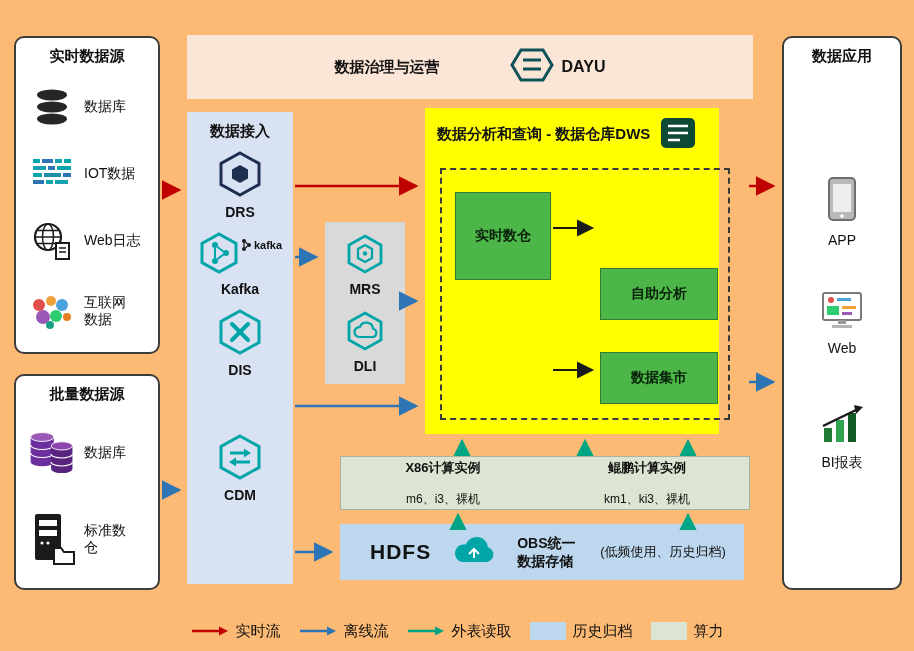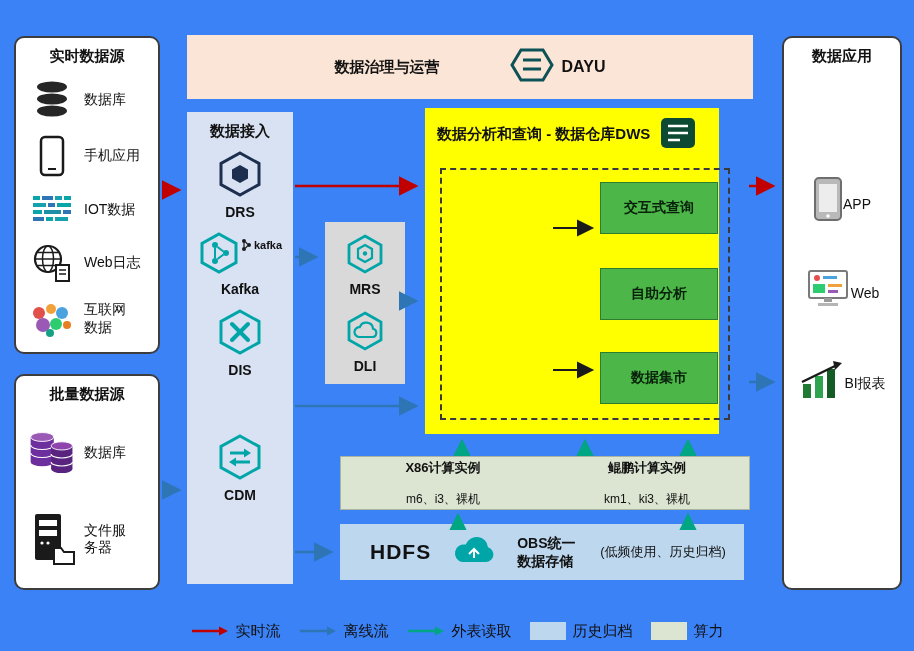--- a/index.html
+++ b/index.html
@@ -1,17 +1,17 @@
 <!DOCTYPE html>
 <html><head>
 <meta charset="utf-8">
 <style>
   * { margin:0; padding:0; box-sizing:border-box; }
   body { font-family:"Liberation Sans","DejaVu Sans",sans-serif; background:#fff; color:#111; }
-  .canvas { position:relative; width:914px; height:651px; background:#3b82f6; overflow:hidden;padding-left:36px; }
+  .canvas { position:relative; width:914px; height:651px; background:#fdba74; overflow:hidden;padding-left:36px; }
 
   
   .panel { position:absolute; border:2px solid #3d3d3d; border-radius:10px; background:#fff; }
   .panel h3 { text-align:center; font-size:15px; font-weight:bold; padding-top:9px; }
 
   .p-realtime { left:14px; top:36px; width:146px; height:318px; }
   .p-batch    { left:14px; top:374px; width:146px; height:216px; }
   .p-apps     { left:782px; top:36px; width:120px; height:554px; }
 
   .src-list { position:absolute; left:0; right:0; top:34px; bottom:6px;
@@ -67,21 +67,21 @@
 
   
   .hdfs { position:absolute; left:340px; top:524px; width:404px; height:56px; background:#bdd7ee;
           display:flex; align-items:center; gap:19px; padding-left:30px; }
   .hdfs .h { font-size:21px; font-weight:bold; letter-spacing:1px; }
   .hdfs .obs { font-size:14px; font-weight:bold; width:64px; line-height:1.3; }
   .hdfs .note { font-size:13px; }
 
   
   .app-list { position:absolute; left:0; right:0; top:66px; display:flex; flex-direction:column; align-items:center; }
-  .app-item { display:flex; flex-direction:row; align-items:center;text-align:center; }
+  .app-item { display:flex; flex-direction:column; align-items:center;text-align:center; }
   .app-item .alabel { font-size:14px; margin-top:6px; }
   .app-item.a1 { margin-top:72px; }
   .app-item.a2 { margin-top:42px; }
   .app-item.a3 { margin-top:46px; }
 
   
   .legend { position:absolute; left:0; top:616px; width:914px; height:30px;
             display:flex; align-items:center; justify-content:center; gap:18px; }
   .leg-item { display:flex; align-items:center; gap:7px; font-size:15px; }
   .swatch { width:36px; height:18px; display:inline-block; }
@@ -100,29 +100,20 @@
     <div class="src-list">
       <div class="src-item">
         <span class="icon44">
           <svg width="36" height="38" viewBox="0 0 36 38">
             <ellipse cx="18" cy="7" rx="15" ry="5.5" fill="#262626"></ellipse>
             <ellipse cx="18" cy="19" rx="15" ry="5.5" fill="#262626"></ellipse>
             <ellipse cx="18" cy="31" rx="15" ry="5.5" fill="#262626"></ellipse>
           </svg>
         </span>
         <span class="lbl">数据库</span>
-      </div>
-      <div class="src-item">
-        <span class="icon44">
-          <svg width="26" height="42" viewBox="0 0 26 42">
-            <rect x="2" y="2" width="22" height="38" rx="4" fill="#fff" stroke="#1a1a1a" stroke-width="2.5"></rect>
-            <line x1="9" y1="34" x2="17" y2="34" stroke="#1a1a1a" stroke-width="2"></line>
-          </svg>
-        </span>
-        <span class="lbl">手机应用</span>
       </div>
       <div class="src-item">
         <span class="icon44">
           <svg width="42" height="32" viewBox="0 0 42 32">
             <rect x="2" y="2" width="7" height="4" fill="#0aa5a8"></rect>
               <rect x="11" y="2" width="11" height="4" fill="#2e75b6"></rect>
               <rect x="24" y="2" width="7" height="4" fill="#16a0b0"></rect>
               <rect x="33" y="2" width="7" height="4" fill="#0aa5a8"></rect>
             <rect x="2" y="9" width="13" height="4" fill="#16a0b0"></rect>
               <rect x="17" y="9" width="7" height="4" fill="#2e75b6"></rect>
@@ -189,21 +180,21 @@
         <span class="icon44">
           <svg width="48" height="54" viewBox="0 0 48 54">
             <rect x="7" y="2" width="26" height="46" rx="2" fill="#1a1a1a"></rect>
             <rect x="11" y="8" width="18" height="6" fill="#fff"></rect>
             <rect x="11" y="18" width="18" height="6" fill="#fff"></rect>
             <circle cx="14" cy="31" r="1.6" fill="#fff"></circle>
             <circle cx="20" cy="31" r="1.6" fill="#fff"></circle>
             <path d="M26 36 h7 l3 4 h10 v12 h-20 z" fill="#fff" stroke="#1a1a1a" stroke-width="2"></path>
           </svg>
         </span>
-        <span class="lbl w3">文件服务器</span>
+        <span class="lbl w3">标准数仓</span>
       </div>
     </div>
   </section>
 
   <section class="gov">
     <span class="t">数据治理与运营</span>
     <span class="dayu">
       <span>
         <svg width="44" height="34" viewBox="0 0 44 34">
           <polygon points="11,2 33,2 42,17 33,32 11,32 2,17" fill="none" stroke="#0d5257" stroke-width="3"></polygon>
@@ -309,21 +300,21 @@
       <span>
         <svg width="36" height="32" viewBox="0 0 36 32">
           <rect x="1" y="1" width="34" height="30" rx="5" fill="#0d4a33"></rect>
           <line x1="8" y1="9" x2="28" y2="9" stroke="#fff" stroke-width="2.5"></line>
           <line x1="8" y1="16" x2="28" y2="16" stroke="#fff" stroke-width="2.5"></line>
           <line x1="8" y1="23" x2="20" y2="23" stroke="#fff" stroke-width="2.5"></line>
         </svg>
       </span>
     </div>
     <div class="dws-dash"></div>
-    <div class="gbox g3">交互式查询</div>
+    <div class="gbox g1">实时数仓</div>
     <div class="gbox g4">自助分析</div>
     <div class="gbox g5">数据集市</div>
   </section>
 
   <section class="compute">
     <div class="cell">
       <span class="ct">X86计算实例</span>
       <span class="cm">m6、i3、裸机</span>
     </div>
     <div class="cell">

